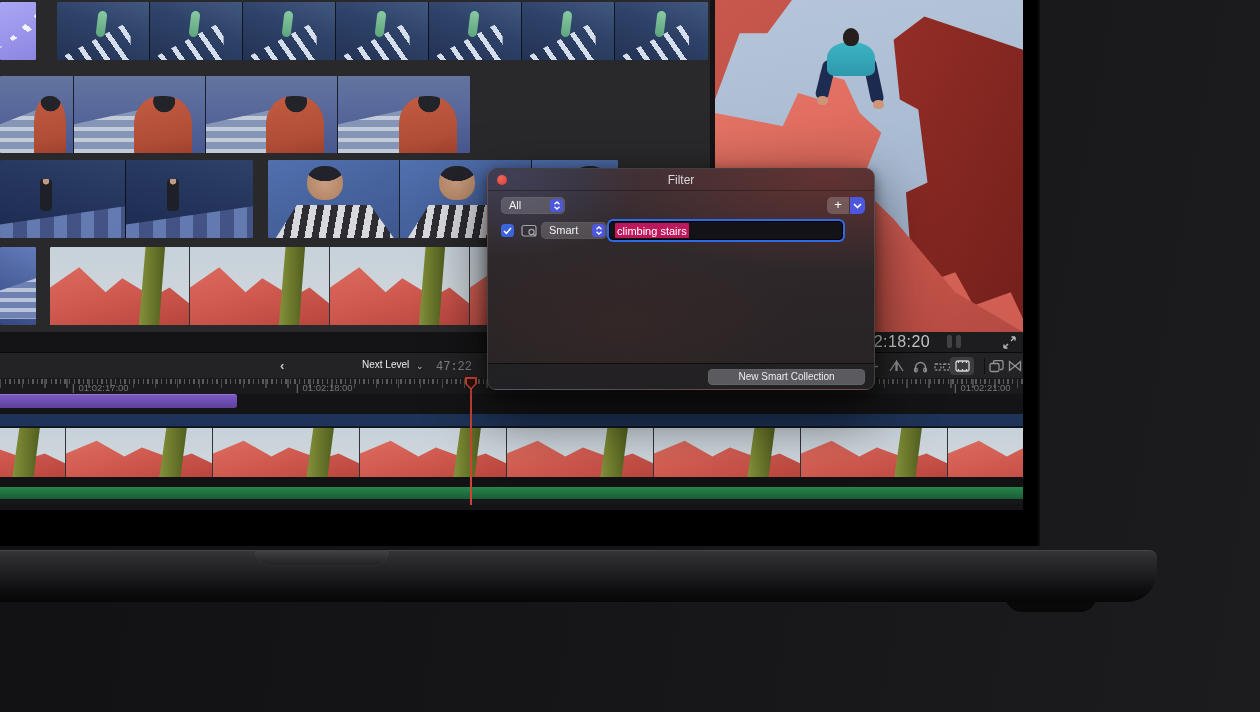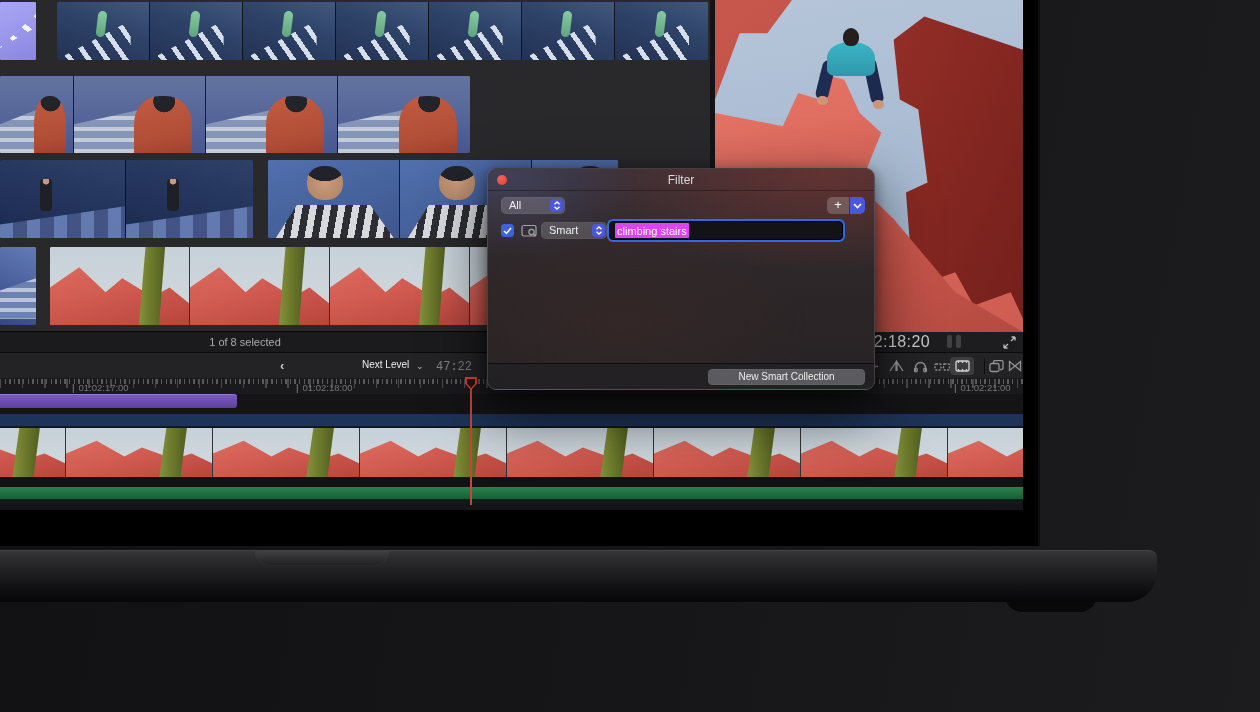--- a/index.html
+++ b/index.html
@@ -177,21 +177,21 @@
   .add-plus { width:22px; height:17px; background:rgba(255,255,255,.20); border-radius:5px 0 0 5px;
     color:#fff; font-size:13px; line-height:16px; text-align:center; }
   .add-chev { width:15px; height:17px; background:#4c57de; border-radius:0 5px 5px 0;
     display:flex; align-items:center; justify-content:center; }
   .rule-check { position:absolute; left:13px; top:55px; width:13px; height:13px; border-radius:3.5px;
     background:#3d62dd; display:flex; align-items:center; justify-content:center; }
   .rule-icon { position:absolute; left:33px; top:55px; }
   .rule-field { position:absolute; left:121px; top:52px; width:234px; height:19px;
     background:#131317; border-radius:4px; border:1px solid #000;
     box-shadow:0 0 0 2px #2d6ae8; font-size:11px; color:#fff; line-height:17px; padding-left:5px; }
-  .rule-field .sel-text { background:#d946ef; padding:1.5px 2px; border-radius:1px;text-align:right; }
+  .rule-field .sel-text { background:#be185d; padding:1.5px 2px; border-radius:1px;text-align:right; }
   .dlg-footer { position:absolute; left:0; right:0; bottom:0; height:26px;
     background:rgba(32,32,34,.72); border-top:1px solid rgba(0,0,0,.55); border-radius:0 0 9px 9px; }
   .nsc-btn { position:absolute; right:9px; top:5px; width:157px; height:16px; background:#5a5a5f;
     border-radius:4.5px; font-size:10px; color:#ededef; text-align:center; line-height:16px;
     box-shadow:inset 0 0 0 .5px rgba(255,255,255,.10); }
 </style>
 </head>
 <body>
 
 <div class="abs laptop-base"></div>
@@ -234,23 +234,20 @@
 
     <div class="strip" style="left:0;top:247px;width:36px;height:78px">
           <div class="frame sc-bluefrag" style="width:36px;height:78px"></div>
         </div>
     <div class="strip" style="left:50px;top:247px;width:440px;height:78px">
       <div class="frame sc-cactus" style="width:140px;height:78px"></div>
       <div class="frame sc-cactus" style="width:140px;height:78px"></div>
       <div class="frame sc-cactus" style="width:140px;height:78px"></div>
       <div class="frame sc-cactus" style="width:140px;height:78px"></div>
     </div>
-  </div>
-  <div class="abs browser-status">
-    <span>1 of 8 selected</span>
   </div>
 
   <div class="abs viewer">
     <div class="vw-shape vw-topleft"></div>
     <div class="vw-shape vw-darkred"></div>
     <div class="vw-shape vw-lightblocks"></div>
     <div class="vw-shape vw-coral"></div>
     <div class="vw-shape vw-arm-l"></div>
     <div class="vw-shape vw-arm-r"></div>
     <div class="vw-shape vw-person-torso"></div>

